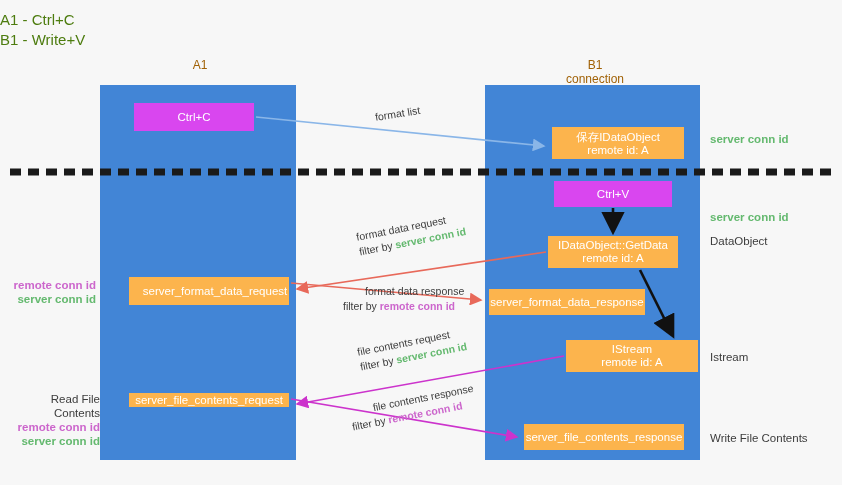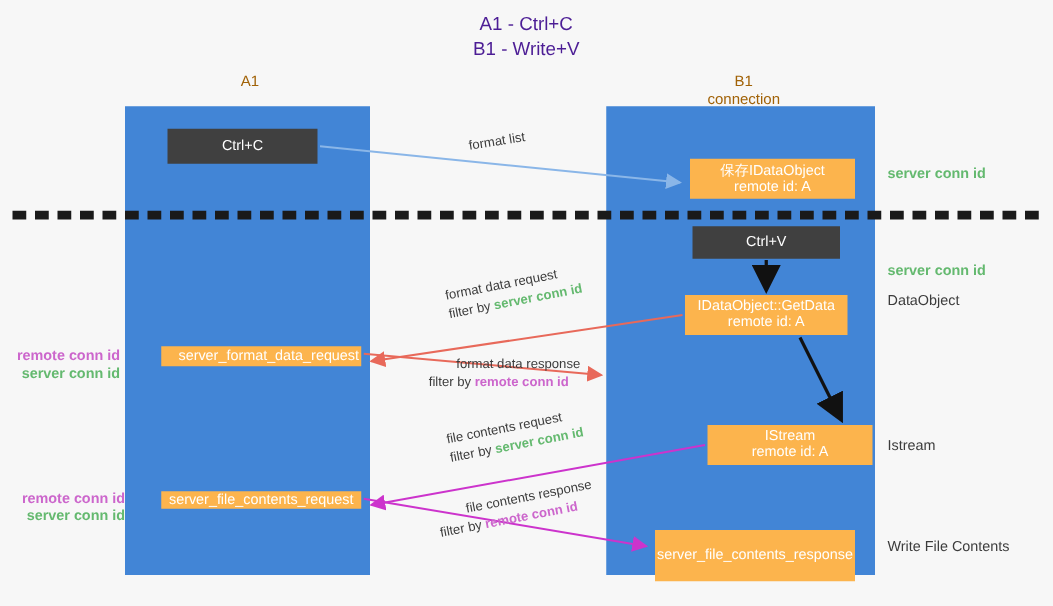--- a/index.html
+++ b/index.html
@@ -7,55 +7,55 @@
     width:842px;height:485px;
     background:#f7f7f7;
     font-family:"Liberation Sans","DejaVu Sans",sans-serif;
     position:relative;overflow:hidden;
   }
   .canvas{position:absolute;inset:0;}
   .abs{position:absolute;}
 
   
   .title{
-    left:0;top:10px;width:842px;text-align:center;
-    font-size:15px;color:#4c1d95;line-height:20px;
+    left:0;top:10px;width:842px;text-align:left;
+    font-size:15px;color:#4d7c0f;line-height:20px;
   }
 
   
   .col-head{
     text-align:center;font-size:12px;color:#a16207;line-height:14px;
   }
   .col-head .ch-title{display:block;}
   .col-head .ch-sub{display:block;}
 
   
   .lane{background:#4285d6;}
   #lane-a1{left:100px;top:85px;width:196px;height:375px;}
   #lane-b1{left:485px;top:85px;width:215px;height:375px;}
 
   
   .box{
     display:flex;align-items:center;justify-content:center;
     text-align:center;color:#ffffff;font-size:11.5px;
     line-height:13px;box-sizing:border-box;padding:2px 4px;
   }
-  .box.green{background:#404040;}
+  .box.green{background:#d946ef;}
   .box.orange{background:#fcb44d;}
   .box .l2{display:block;}
 
   #box-ctrlc{left:134px;top:103px;width:120px;height:28px;}
   #box-save-idataobject{left:552px;top:127px;width:132px;height:32px;align-items:flex-end;}
   #box-ctrlv{left:554px;top:181px;width:118px;height:26px;}
   #box-getdata{left:548px;top:236px;width:130px;height:32px;align-items:center;}
   #box-istream{left:566px;top:340px;width:132px;height:32px;}
-  #box-fmt-req{left:129px;top:277px;width:160px;height:16px;padding-left:16px;}
+  #box-fmt-req{left:129px;top:277px;width:160px;height:28px;padding-left:16px;}
   #box-fmt-resp{left:489px;top:289px;width:156px;height:26px;}
   #box-file-req{left:129px;top:393px;width:160px;height:14px;}
-  #box-file-resp{left:524px;top:424px;width:160px;height:41px;}
+  #box-file-resp{left:524px;top:424px;width:160px;height:26px;}
 
   
   .side{font-size:11.5px;line-height:14px;color:#3c3c3c;}
   .green-t{color:#64b96f;font-weight:bold;}
   .pink-t{color:#cc66cc;font-weight:bold;}
   .plain-t{color:#3c3c3c;}
 
   #lbl-sci-1{left:710px;top:132px;}
   #lbl-sci-2{left:710px;top:210px;}
   #lbl-dataobject{left:710px;top:234px;}
@@ -161,20 +161,23 @@
     <span>
       <span>IStream</span>
       <span class="l2">remote id: A</span>
     </span>
   </div>
 
   <div class="abs box orange" id="box-fmt-req">
     <span>server_format_data_request</span>
   </div>
 
+  <div class="abs box orange" id="box-fmt-resp">
+    <span>server_format_data_response</span>
+  </div>
 
   <div class="abs box orange" id="box-file-req">
     <span>server_file_contents_request</span>
   </div>
 
   <div class="abs box orange" id="box-file-resp">
     <span>server_file_contents_response</span>
   </div>
 
   <div class="abs edge-lbl rot" id="elbl-format-list">
@@ -214,17 +217,18 @@
   <div class="abs side" id="lbl-dataobject">DataObject</div>
   <div class="abs side" id="lbl-istream">Istream</div>
   <div class="abs side" id="lbl-writefile">Write File Contents</div>
 
   <div class="abs side" id="lbl-left-conn-1">
     <div class="pink-t">remote conn id</div>
     <div class="green-t">server conn id</div>
   </div>
 
   <div class="abs side" id="lbl-left-read">
+    <div>Read File Contents</div>
     <div class="pink-t">remote conn id</div>
     <div class="green-t">server conn id</div>
   </div>
 
 </div>
 
 </body></html>

